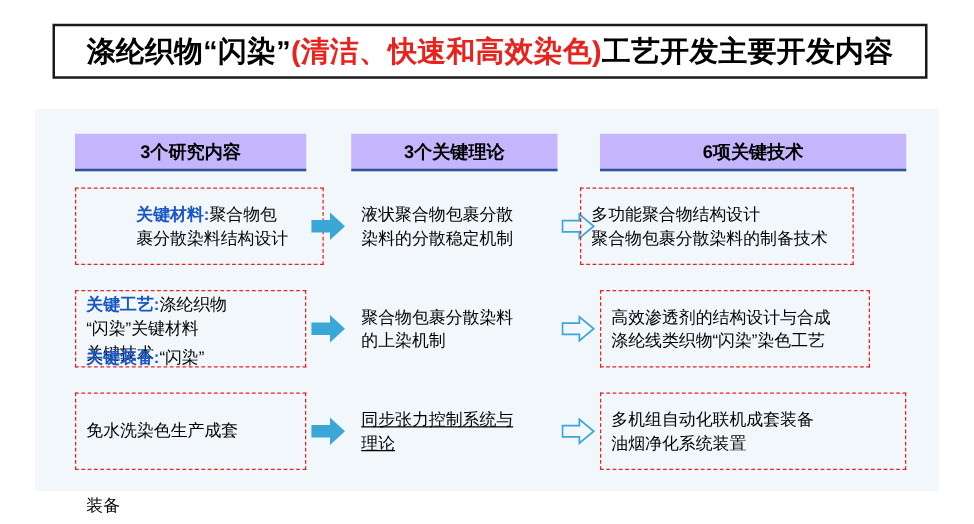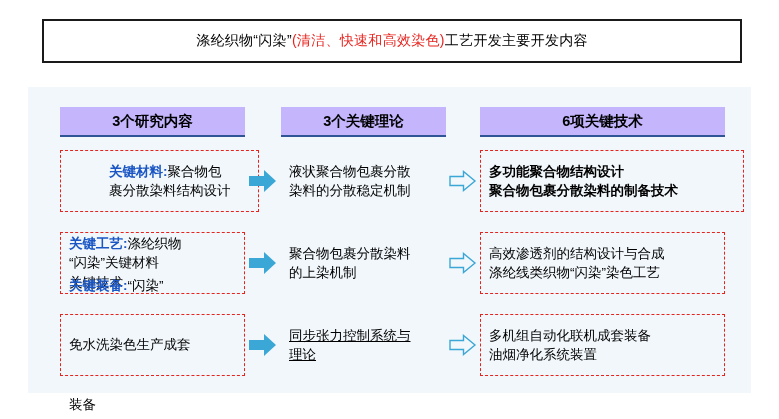--- a/index.html
+++ b/index.html
@@ -23,22 +23,22 @@
     width: 700px;
     height: 44px;
     border: 2px solid #1a1a1a;
     background: #ffffff;
     display: flex;
     align-items: center;
     justify-content: center;
     box-sizing: border-box;
   }
   #title-text {
-    font-size: 14px;
-    font-weight: normal;
+    font-size: 23px;
+    font-weight: bold;
     color: #000000;
     letter-spacing: 0.3px;
     white-space: nowrap;
   }
   #title-text .red {
     color: #e8231e;
   }
 
   
   #panel {
@@ -97,22 +97,22 @@
 
   
   #c1r1 { left: 32px;  top: 63px;  width: 199px; height: 62px; padding-left: 48px; }
   #c1r2 { left: 32px;  top: 145px; width: 185px; height: 62px; }
   #c1r3 { left: 32px;  top: 227px; width: 185px; height: 62px; gap: 40px; }
   
   #c2r1 { left: 253px; top: 63px;  width: 165px; height: 62px; }
   #c2r2 { left: 253px; top: 145px; width: 165px; height: 62px; }
   #c2r3 { left: 253px; top: 227px; width: 165px; height: 62px; text-decoration: underline; }
   
-  #c3r1 { left: 452px; top: 63px;  width: 264px; height: 62px; font-weight: bold; }
-  #c3r2 { left: 452px; top: 145px; width: 245px; height: 62px; }
+  #c3r1 { left: 436px; top: 63px;  width: 219px; height: 62px; }
+  #c3r2 { left: 452px; top: 145px; width: 216px; height: 62px; }
   #c3r3 { left: 452px; top: 227px; width: 245px; height: 62px; }
 
   
   .arrow {
     position: absolute;
     width: 28px;
     height: 22px;
   }
   #a1r1 { left: 221px; top: 83px; }
   #a1r2 { left: 221px; top: 165px; }

